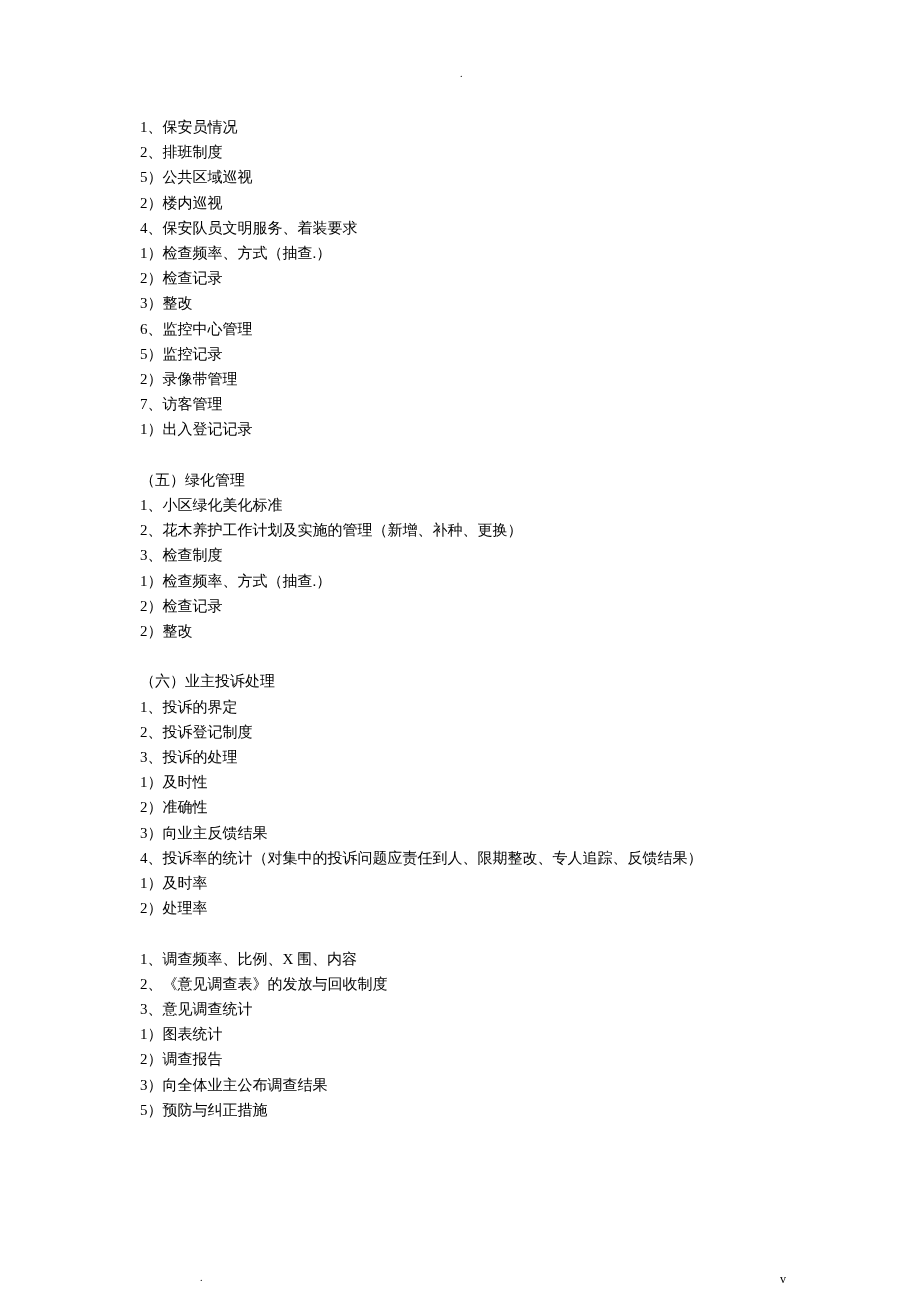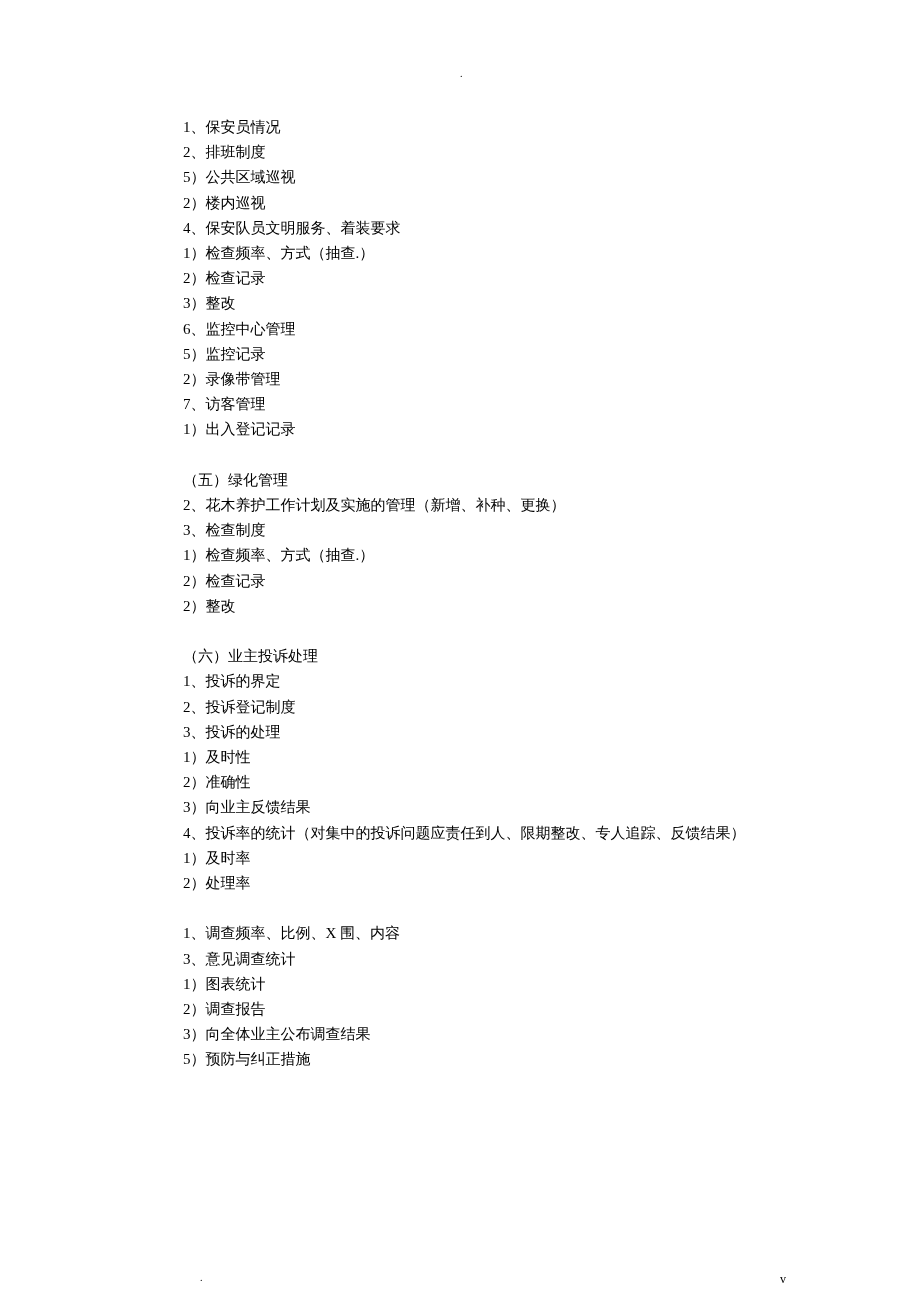--- a/index.html
+++ b/index.html
@@ -18,21 +18,20 @@
     }
     .content {
       position: absolute;
       left: 140px;
       top: 115px;
       width: 640px;
     }
     .line {
       line-height: 25.2px;
       white-space: nowrap;
-      margin-left: 43px;
     }
     .spacer {
       height: 25.2px;
     }
     .top-dot {
       position: absolute;
       left: 460px;
       top: 68px;
       font-size: 10px;
       color: #000000;
@@ -66,38 +65,40 @@
   <div class="line">1）检查频率、方式（抽查.）</div>
   <div class="line">2）检查记录</div>
   <div class="line">3）整改</div>
   <div class="line">6、监控中心管理</div>
   <div class="line">5）监控记录</div>
   <div class="line">2）录像带管理</div>
   <div class="line">7、访客管理</div>
   <div class="line">1）出入登记记录</div>
   <div class="spacer"></div>
   <div class="line">（五）绿化管理</div>
+  <div class="line">1、小区绿化美化标准</div>
   <div class="line">2、花木养护工作计划及实施的管理（新增、补种、更换）</div>
   <div class="line">3、检查制度</div>
   <div class="line">1）检查频率、方式（抽查.）</div>
   <div class="line">2）检查记录</div>
   <div class="line">2）整改</div>
   <div class="spacer"></div>
   <div class="line">（六）业主投诉处理</div>
   <div class="line">1、投诉的界定</div>
   <div class="line">2、投诉登记制度</div>
   <div class="line">3、投诉的处理</div>
   <div class="line">1）及时性</div>
   <div class="line">2）准确性</div>
   <div class="line">3）向业主反馈结果</div>
   <div class="line">4、投诉率的统计（对集中的投诉问题应责任到人、限期整改、专人追踪、反馈结果）</div>
   <div class="line">1）及时率</div>
   <div class="line">2）处理率</div>
   <div class="spacer"></div>
   <div class="line">1、调查频率、比例、X 围、内容</div>
+  <div class="line">2、《意见调查表》的发放与回收制度</div>
   <div class="line">3、意见调查统计</div>
   <div class="line">1）图表统计</div>
   <div class="line">2）调查报告</div>
   <div class="line">3）向全体业主公布调查结果</div>
   <div class="line">5）预防与纠正措施</div>
 </div>
 
 <div class="bottom-dot">.</div>
 <div class="footer-v">v</div>
 

